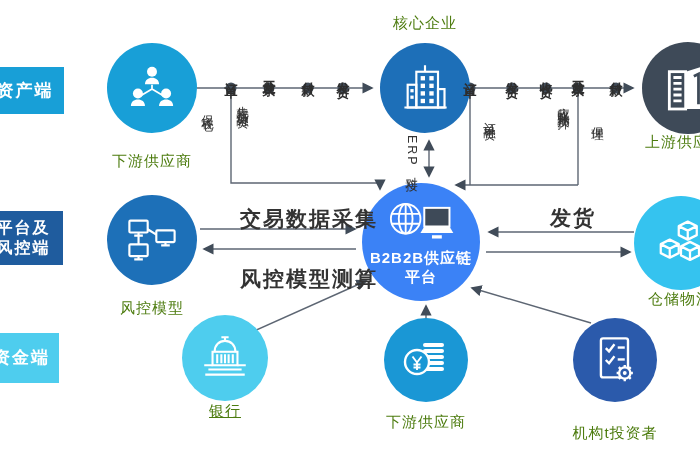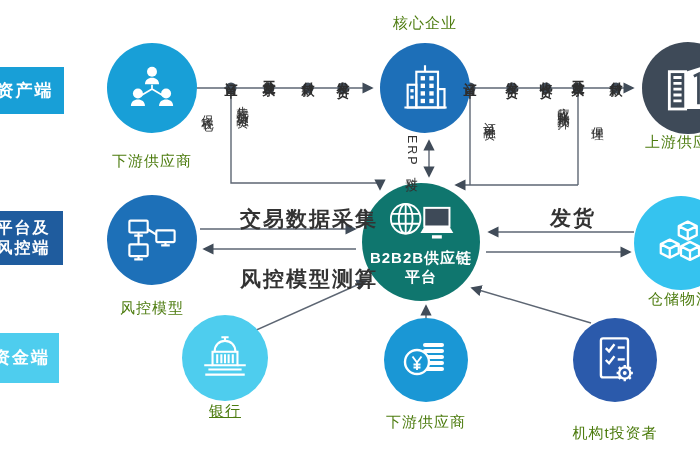--- a/index.html
+++ b/index.html
@@ -11,21 +11,21 @@
            font-weight:bold;font-size:17px;letter-spacing:2px;text-align:center;line-height:1.25;}
   .box-asset{left:-14px;top:67px;width:78px;height:47px;background:#189fd7;}
   .box-risk{left:-16px;top:211px;width:79px;height:54px;background:#1f5c9e;font-size:16px;}
   .box-fund{left:-16px;top:333px;width:75px;height:50px;background:#4ecdee;}
   
   .circle{border-radius:50%;display:flex;flex-direction:column;align-items:center;justify-content:center;}
   .c-downstream{left:107px;top:43px;width:90px;height:90px;background:#189fd7;}
   .c-core{left:380px;top:43px;width:90px;height:90px;background:#1d6fb8;}
   .c-upstream{left:642px;top:42px;width:92px;height:92px;background:#3e4a58;}
   .c-risk{left:107px;top:195px;width:90px;height:90px;background:#1d70b8;}
-  .c-platform{left:362px;top:183px;width:118px;height:118px;background:#0f766e;}
+  .c-platform{left:362px;top:183px;width:118px;height:118px;background:#3b82f6;}
   .c-warehouse{left:634px;top:196px;width:94px;height:94px;background:#35c3ef;}
   .c-bank{left:182px;top:315px;width:86px;height:86px;background:#4ecdee;}
   .c-funds{left:384px;top:318px;width:84px;height:84px;background:#1a97d5;}
   .c-investors{left:573px;top:318px;width:84px;height:84px;background:#2b5aab;}
   
   .nlabel{font-size:15px;color:#4d7c0f;text-align:center;white-space:nowrap;letter-spacing:1px;}
   
   .plabel{width:104px;margin-top:4px;font-size:15px;font-weight:bold;color:#fff;
           text-align:center;line-height:1.3;letter-spacing:1px;}
   

